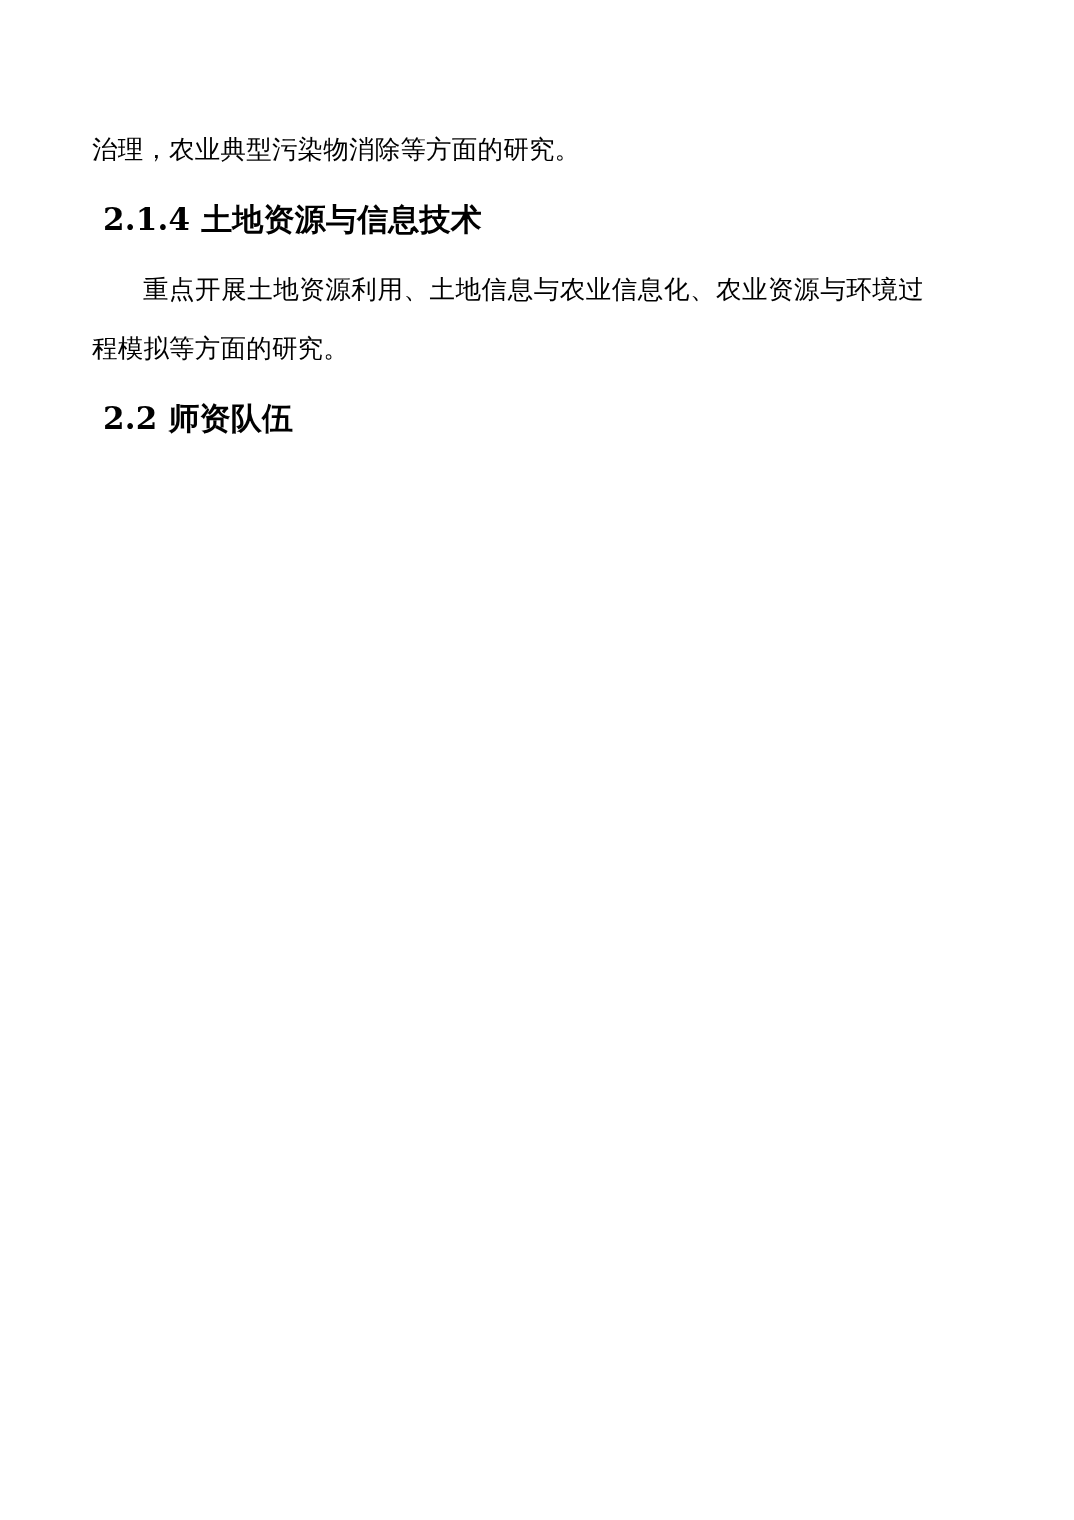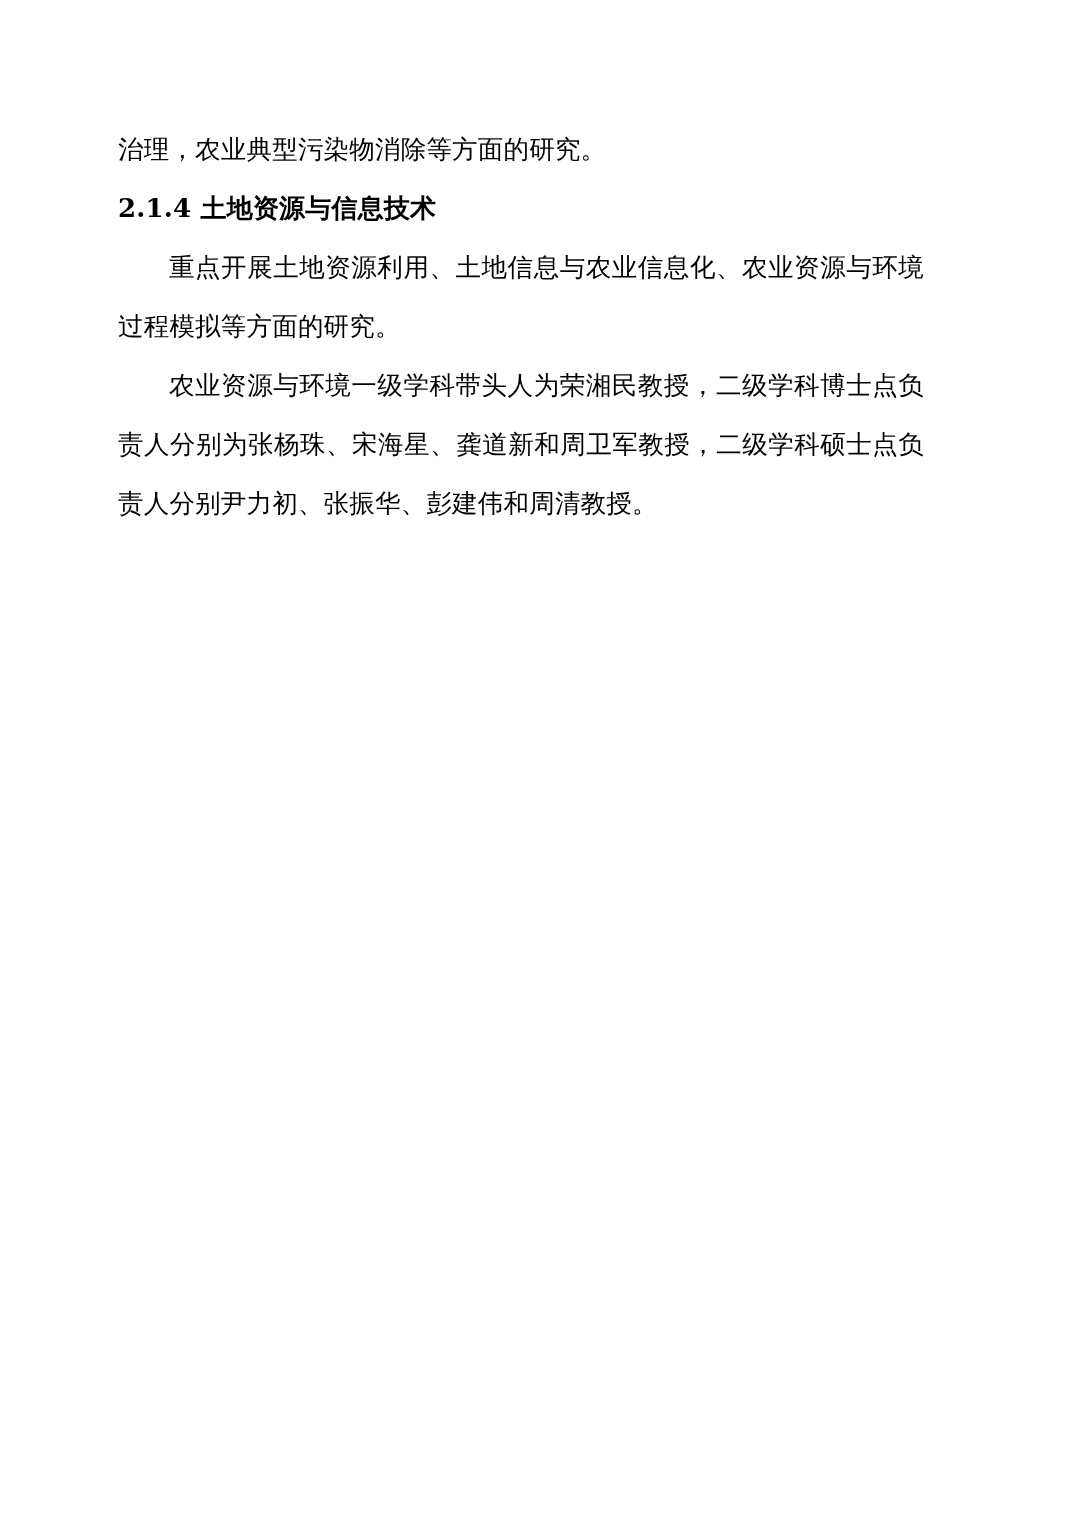--- a/index.html
+++ b/index.html
@@ -12,43 +12,43 @@
     height: 1520px;
     font-family: "DejaVu Serif", "Liberation Serif", serif;
     color: #000000;
     -webkit-font-smoothing: antialiased;
   }
   .page {
     position: relative;
     width: 1074px;
     height: 1272px;
     box-sizing: border-box;
-    padding: 120px 150px 60px 118px;
+    padding: 120px 150px 60px 92px;
     background: #ffffff;
     border-radius: 15px;
   }
   .doc-body {
     width: 100%;
   }
   .para {
     font-size: 25.5px;
     line-height: 59px;
     text-align: justify;
     text-justify: inter-ideograph;
     margin: 0;
     letter-spacing: 0.2px;
   }
   .para.indent {
     text-indent: 2em;
   }
   .heading {
-    font-size: 26px;
+    font-size: 31px;
     line-height: 59px;
     font-weight: bold;
-    margin: 0;
+    margin: 11px;
     letter-spacing: 0.2px;
   }
   .heading .num {
     font-family: "DejaVu Serif", "Liberation Serif", serif;
   }
   .heading .sp {
     display: inline-block;
     width: 0.35em;
   }
   .num, .lat {
@@ -62,20 +62,22 @@
   <div class="doc-body">
 
     <p class="para">治理，农业典型污染物消除等方面的研究。</p>
 
     <h3 class="heading">
       <span class="num">2.1.4</span><span class="sp"></span><span>土地资源与信息技术</span>
     </h3>
 
     <p class="para indent">重点开展土地资源利用、土地信息与农业信息化、农业资源与环境过程模拟等方面的研究。</p>
 
+    <h3 class="heading">
+      <span class="num">2.2</span><span class="sp"></span><span>师资队伍</span>
+    </h3>
 
-    <p class="para indent">农业资源与环境一级学科带头人为荣湘民教授，二级学科博士点负责人分别为张杨珠、宋海星、龚道新和周卫军教授，二级学科硕士点负责人分别尹力初、张振华、彭建伟和周清教授。</p>
 
 
 
 
   </div>
 </div>
 
 </body></html>

